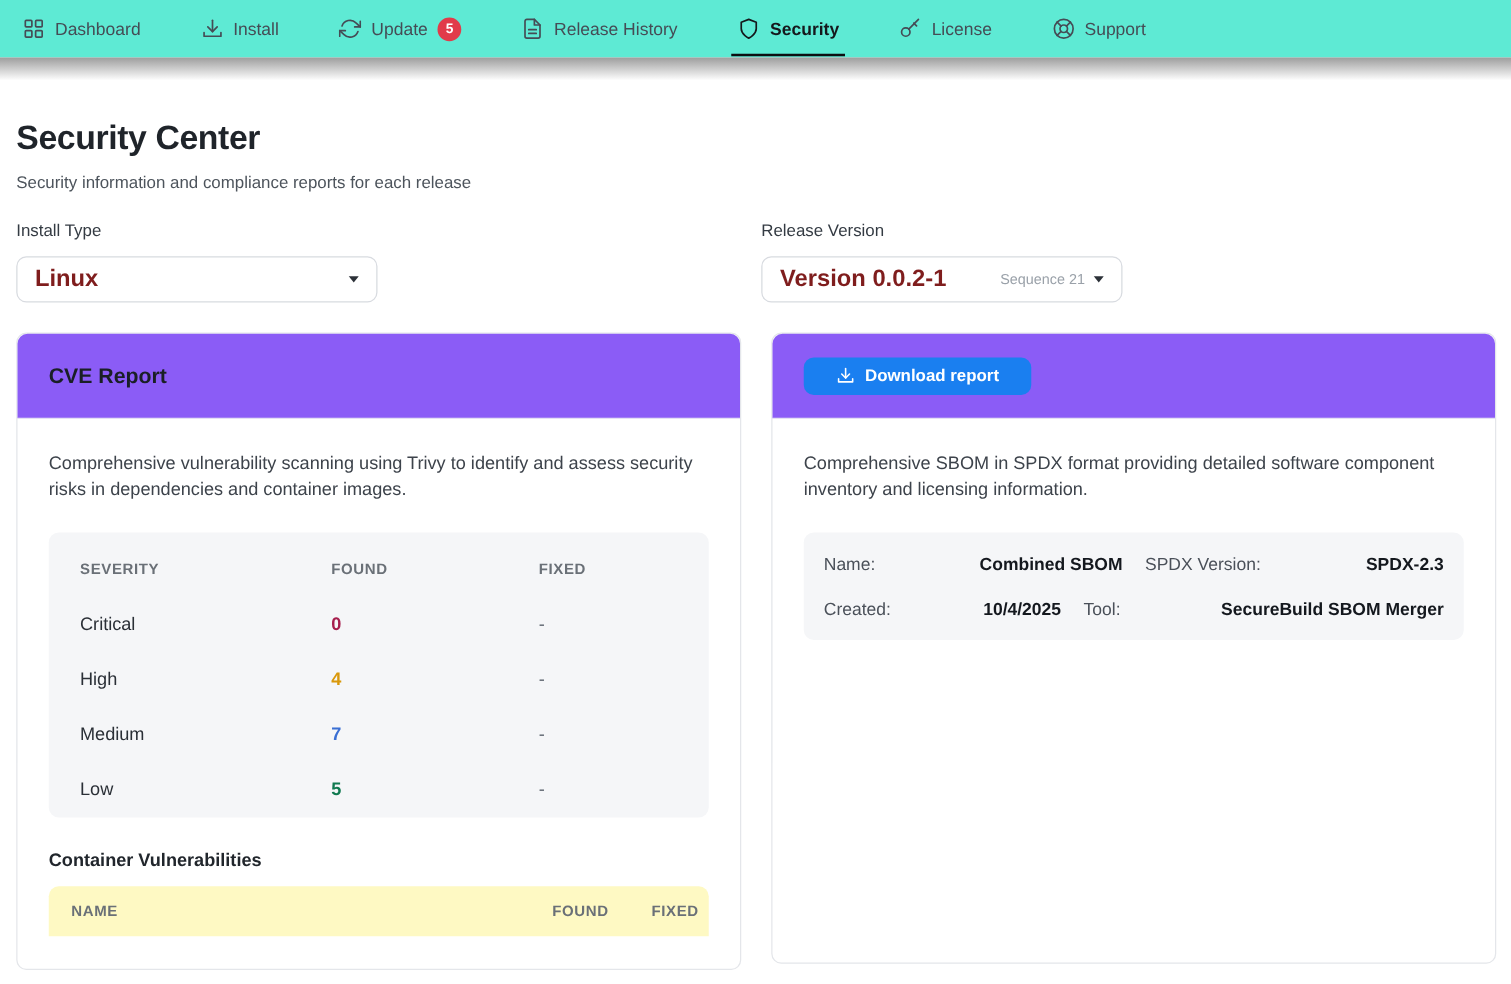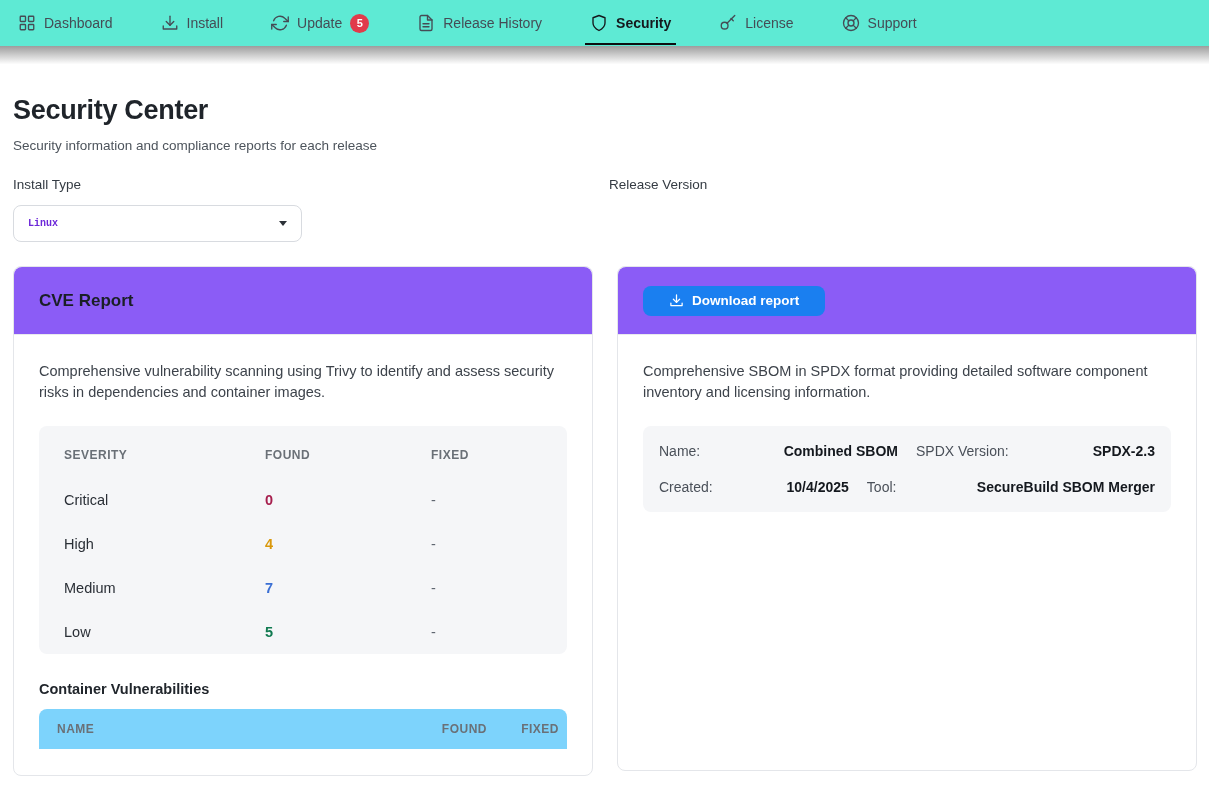--- a/index.html
+++ b/index.html
@@ -82,21 +82,21 @@
   .select-box {
     margin-top: 13px;
     width: 289px; height: 37px;
     border: 1px solid #d8dbe0;
     border-radius: 8px;
     background: #fff;
     display: flex; align-items: center;
     padding: 0 14px;
     cursor: pointer;
   }
-  .select-value { flex: 1; font-size: 10px; font-weight: 700; color: #6d28d9; font-family: Liberation Mono, monospace; }
+  .select-value { flex: 1; font-size: 19px; font-weight: 700; color: #7f1d1d; }
   .select-sub { font-size: 11.5px; color: #9aa1a9; margin-right: 7px; }
   .caret {
     width: 0; height: 0;
     border-left: 4.5px solid transparent;
     border-right: 4.5px solid transparent;
     border-top: 5.5px solid #2c3138;
   }
 
   
   .cards {
@@ -156,21 +156,21 @@
   
   .cv-title {
     margin-top: 27px;
     font-size: 14.5px;
     font-weight: 700;
     color: #21262c;
   }
   .cv-head {
     margin-top: 12px;
     height: 40px;
-    background: #7dd3fc;
+    background: #fef9c3;
     border-radius: 8px 8px 0 0;
     display: flex; align-items: center;
     padding: 0 8px 0 18px;
   }
   .cv-col-name { flex: 1; }
   .cv-col { width: 72px; text-align: right; }
 
   
   .dl-btn {
     display: flex; align-items: center; gap: 8px;
@@ -297,20 +297,25 @@
   <div class="controls">
     <div>
       <div class="field-label">Install Type</div>
       <div class="select-box">
         <span class="select-value">Linux</span>
         <span class="caret"></span>
       </div>
     </div>
     <div>
       <div class="field-label">Release Version</div>
+      <div class="select-box">
+        <span class="select-value">Version 0.0.2-1</span>
+        <span class="select-sub">Sequence 21</span>
+        <span class="caret"></span>
+      </div>
     </div>
   </div>
 
   <div class="cards">
 
     <section class="card">
       <div class="card-header">
         <span class="card-title">CVE Report</span>
       </div>
       <div class="card-body">

